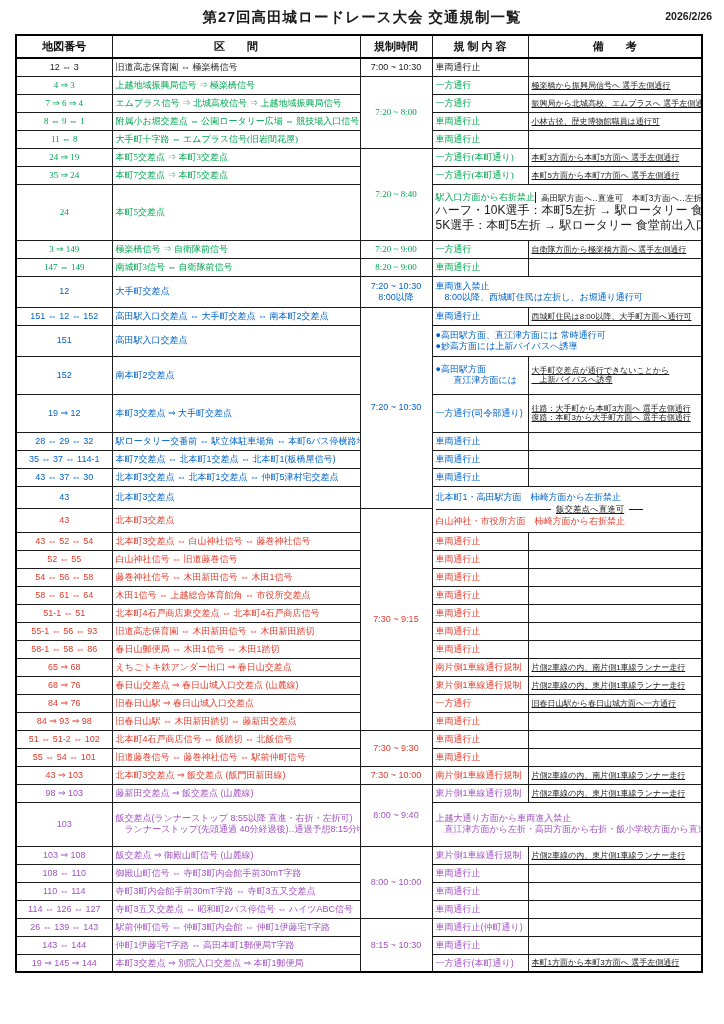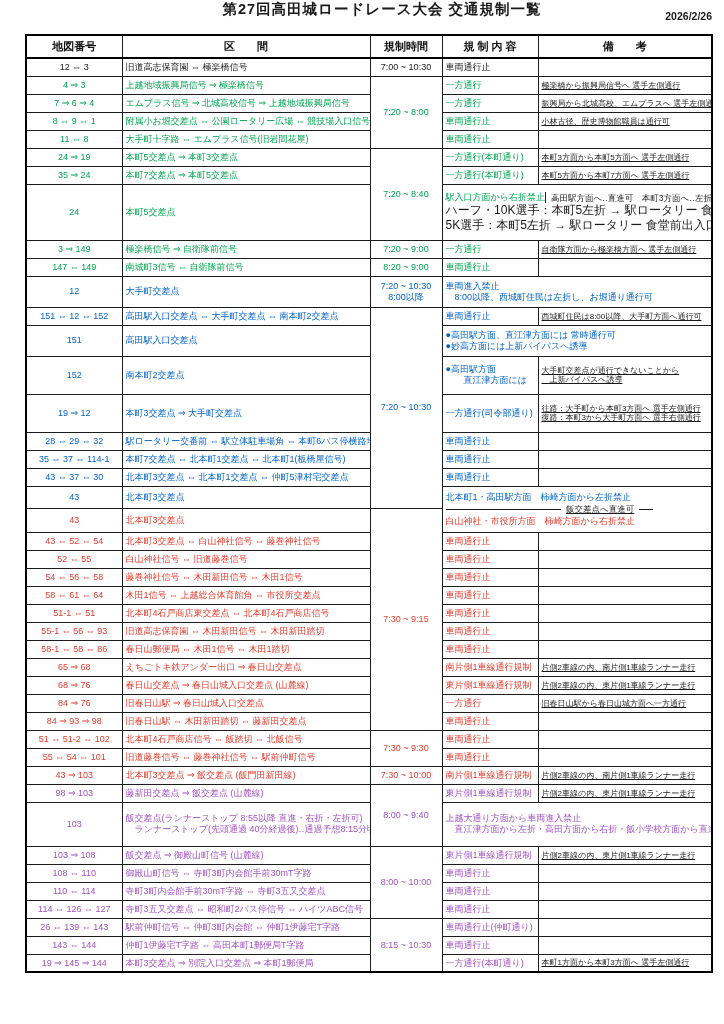--- a/index.html
+++ b/index.html
@@ -2,47 +2,47 @@
 <html><head>
 <meta charset="utf-8">
 <style>
   html,body{margin:0;padding:0;}
   body{
     width:724px;height:1024px;background:#ffffff;position:relative;
     font-family:"Liberation Sans","DejaVu Sans",sans-serif;color:#1a1a1a;
     overflow:hidden;
   }
   .page-title{
-    position:absolute;top:0;left:50%;transform:translateX(-50%);
-    font-size:14.5px;font-weight:bold;white-space:nowrap;letter-spacing:1px;margin-left:20px;
+    position:absolute;top:8px;left:50%;transform:translateX(-50%);
+    font-size:14.5px;font-weight:bold;white-space:nowrap;letter-spacing:1px;
   }
   .date-label{
     position:absolute;top:10px;right:12px;font-size:10.5px;font-weight:bold;
   }
   table{
-    border-collapse:collapse;position:absolute;left:25px;top:34px;
+    border-collapse:collapse;position:absolute;left:15px;top:34px;
     width:686px;table-layout:fixed;border:2px solid #000;
   }
   th,td{
     border:1px solid #1c1c1c;padding:1px 3px;font-size:9px;line-height:1.22;
     vertical-align:middle;overflow:hidden;
   }
   th{
     font-size:11px;font-weight:bold;text-align:center;padding:4px 0;
     border-bottom:2px solid #000;color:#111;
   }
   .map{text-align:center;white-space:nowrap;}
   .sec div{text-align:left;white-space:nowrap;}
   .time{text-align:center;white-space:nowrap;}
   .content{text-align:left;}
   .content div{white-space:nowrap;}
   .remark{font-size:8px;color:#1a1a1a;text-align:left;text-decoration:underline;}
   .remark div{white-space:nowrap;}
   .c-black{color:#1a1a1a;}
-  .c-green{color:#00a551;}
+  .c-green{color:#00a551;font-family:Liberation Serif, serif;}
   .c-blue{color:#0063c8;}
   .c-red{color:#e23b2b;}
   .c-purple{color:#a352c2;}
   .flexline{display:flex;align-items:center;}
   .lcol{flex:0 0 90px;border-right:1px solid #1c1c1c;align-self:stretch;display:flex;align-items:center;white-space:nowrap;}
   .rtext{flex:1;padding-left:5px;color:#1a1a1a;font-size:8.5px;white-space:nowrap;}
   .note-right{font-size:12px;color:#1a1a1a;text-align:right;padding-right:2px;white-space:nowrap;}
   .midline{display:flex;align-items:center;margin:1px 0;}
   .rule{border-top:1px solid #1a1a1a;height:0;}
   .rule.long{flex:0 0 44%;}

